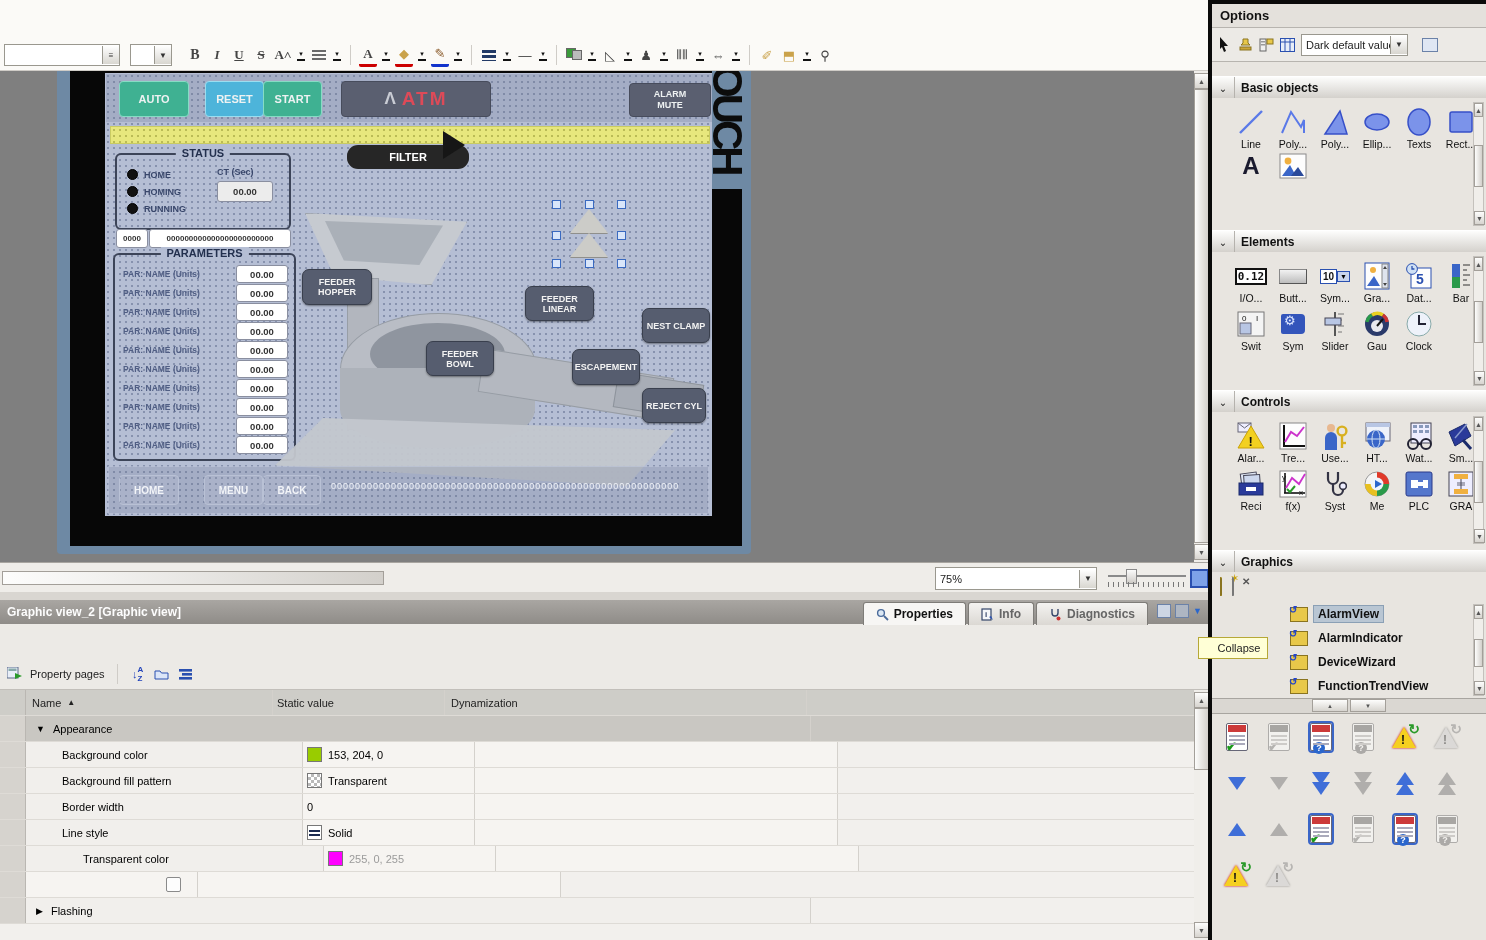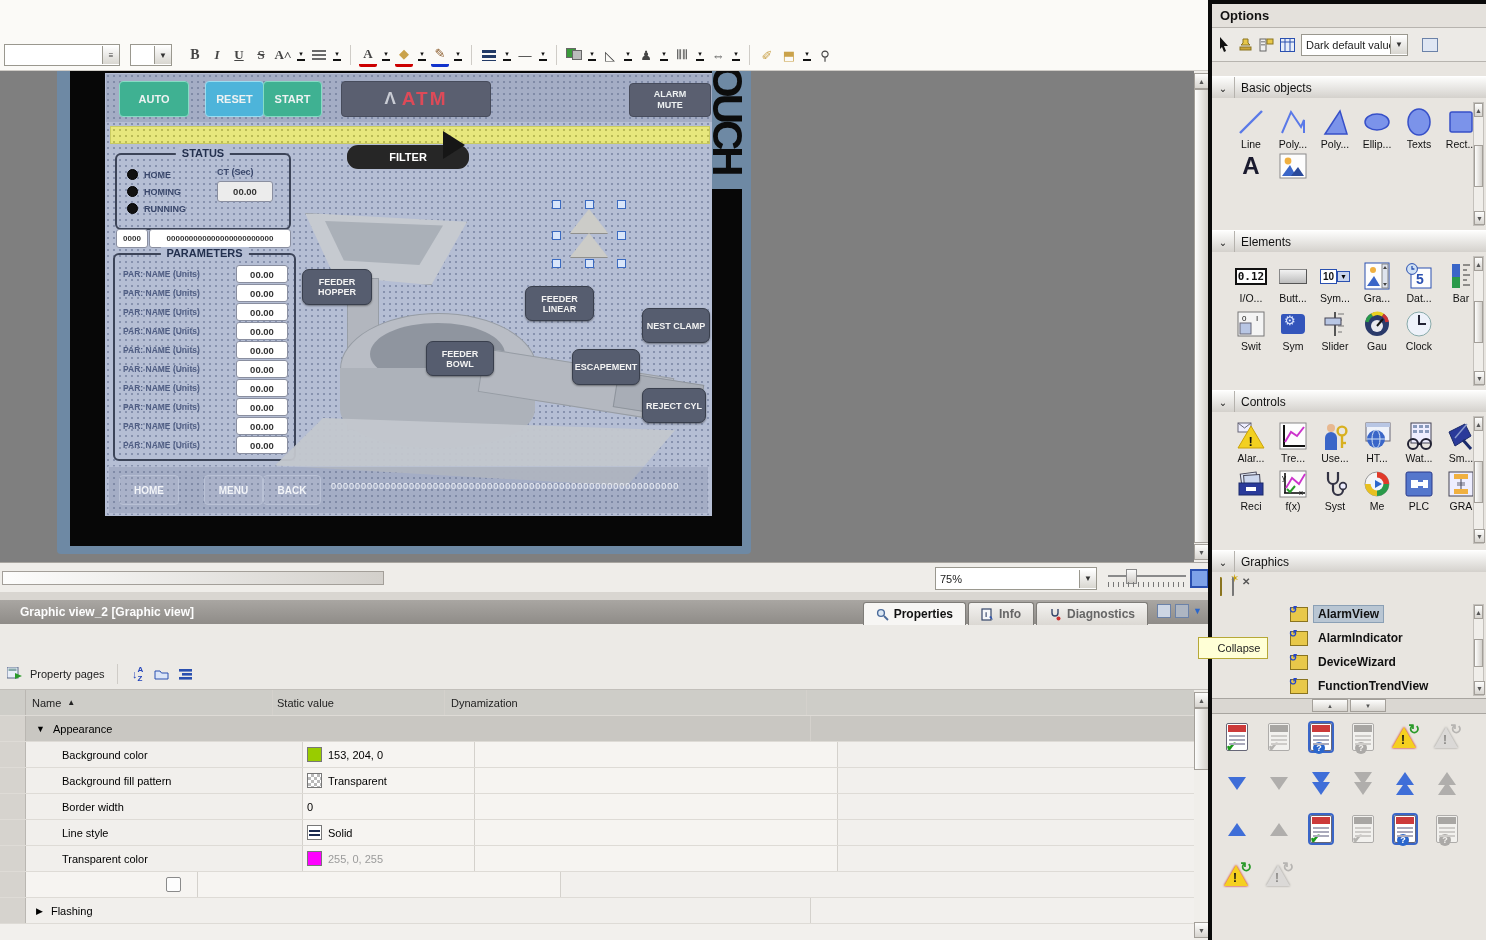--- a/index.html
+++ b/index.html
@@ -69,21 +69,21 @@
   #zoom-slider{left:1108px;top:6px;width:78px;height:18px;}
   .zs-track{position:absolute;left:0;top:6px;width:78px;height:2px;background:#8a8a8a;}
   .zs-thumb{position:absolute;left:18px;top:0;width:9px;height:13px;background:linear-gradient(#fafafa,#cfccc7);border:1px solid #8a8a8a;}
   .zs-ticks{position:absolute;left:0;top:13px;width:78px;height:5px;
             background:repeating-linear-gradient(90deg,#777 0 1px,transparent 1px 5px);}
 
   
   #gap-strip{left:0;top:592px;width:1208px;height:8px;background:#d9d6d1;}
   #inspector{left:0;top:600px;width:1208px;height:340px;background:#eceae6;overflow:hidden;}
   #insp-title{left:0;top:0;width:1208px;height:24px;background:linear-gradient(#a9a6a2,#8f8c88);
-              color:#fdfdfd;font-weight:bold;font-size:12px;display:flex;align-items:center;padding-left:20px;box-sizing:border-box;}
+              color:#fdfdfd;font-weight:bold;font-size:12px;display:flex;align-items:center;padding-left:7px;box-sizing:border-box;}
   .itab{height:22px;margin-top:2px;display:flex;align-items:center;gap:5px;padding:0 12px;font-size:12px;font-weight:bold;color:#333;
         background:linear-gradient(#f4f3f1,#dbd8d3);border:1px solid #7e7c78;border-bottom:none;border-radius:3px 3px 0 0;}
   .itab.active{background:#f7f6f4;color:#111;}
   .itab.dim{color:#666;}
   #insp-tabs-right{position:absolute;right:60px;top:0;display:flex;gap:2px;}
   #win-icons{position:absolute;right:6px;top:4px;display:flex;gap:4px;align-items:center;}
   .winic{width:12px;height:12px;border:1px solid #6b82a8;background:#cdd6e4;}
   #tab-row{left:0;top:24px;width:1208px;height:34px;background:#d7d4cf;border-bottom:1px solid #b4b1ac;}
   .ptab{height:25px;margin-top:9px;display:inline-flex;align-items:center;padding:0 18px;font-size:12px;font-weight:bold;color:#222;
         background:linear-gradient(#eceae6,#d4d1cc);border:1px solid #8d8a85;border-bottom:none;border-radius:3px 3px 0 0;margin-right:2px;}
@@ -117,21 +117,21 @@
   #divider{left:1208px;top:0;width:4px;height:940px;background:#0a0a0a;}
   #options{left:1212px;top:0;width:274px;height:940px;background:#e8e5e0;}
   #opt-black{left:0;top:0;width:274px;height:4px;background:#0a0a0a;}
   #opt-title{left:0;top:4px;width:274px;height:24px;display:flex;align-items:center;padding-left:8px;box-sizing:border-box;
              font-weight:bold;font-size:13px;color:#111;background:#e4e1dc;border-bottom:1px solid #b7b4af;}
   #opt-toolbar{left:0;top:28px;width:274px;height:34px;display:flex;align-items:center;gap:6px;padding-left:6px;box-sizing:border-box;
                background:#eceae6;border-bottom:1px solid #b7b4af;}
   .sec-h{position:absolute;left:0;width:274px;height:22px;display:flex;align-items:center;
          background:linear-gradient(#fdfdfc,#d2cfca);border-top:1px solid #fff;border-bottom:1px solid #98958f;}
   .sec-h .chev{width:22px;height:100%;display:flex;align-items:center;justify-content:center;border-right:1px solid #b5b2ad;font-size:10px;color:#222;}
-  .sec-h .t{font-weight:normal;font-size:12px;padding-left:6px;color:#111;}
+  .sec-h .t{font-weight:bold;font-size:12px;padding-left:6px;color:#111;}
   .sec-body{position:absolute;left:0;width:274px;overflow:hidden;background:#e8e5e0;}
   .pal{display:grid;grid-template-columns:repeat(6,42px);padding:8px 0 0 18px;}
   .pi{width:42px;text-align:center;}
   .pi .ic{height:32px;display:flex;align-items:center;justify-content:center;}
   .pi .lb{font-size:10.5px;color:#111;white-space:nowrap;overflow:hidden;}
   .sb-v{position:absolute;right:2px;width:11px;background:#f0eeea;border:1px solid #c4c1bc;box-sizing:border-box;}
 
   
   .seg{font-family:"DejaVu Sans Mono",monospace;font-weight:bold;font-size:11px;border:2px solid #111;background:#fff;padding:0 1px;color:#111;}
   .bevel{width:26px;height:13px;background:linear-gradient(#f2f2f2,#bdbdbd);border:1px solid #888;border-right-color:#555;border-bottom-color:#555;}
@@ -531,21 +531,21 @@
           </div>
         <div class="tval">
             <span class="swatch sw-line"></span>
             <span>Solid</span>
           </div>
         <div class="tdyn"></div>
           <div class="trest"></div>
       </div>
       <div class="trow">
         <div class="tgut"></div>
-          <div class="tname" style="padding-left:36px">
+          <div class="tname" style="padding-left:57px">
             <span>Transparent color</span>
           </div>
         <div class="tval">
             <span class="swatch" style="background: rgb(255, 0, 255);"></span>
             <span class="muted">255, 0, 255</span>
           </div>
         <div class="tdyn"></div>
           <div class="trest"></div>
       </div>
       <div class="trow">

